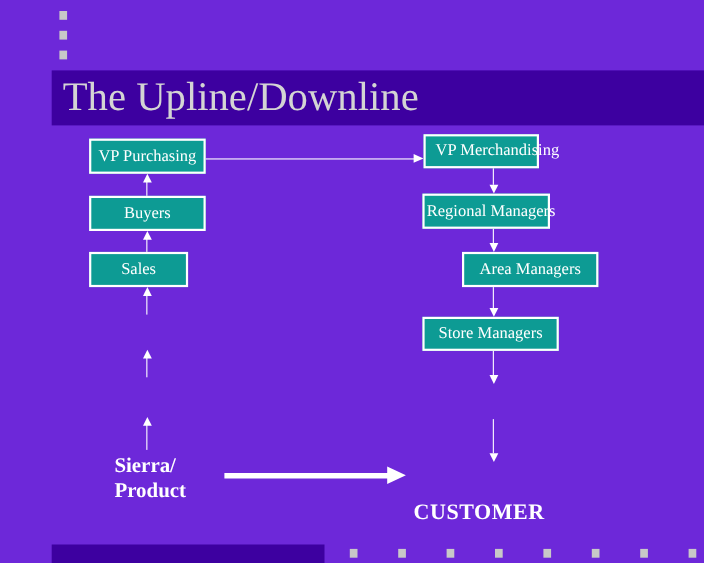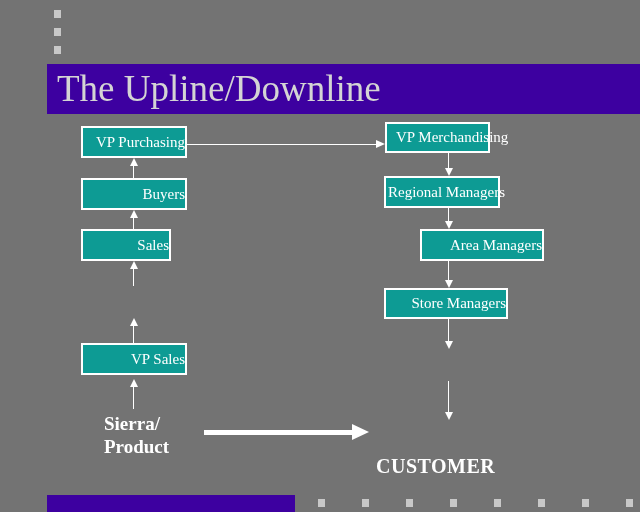--- a/index.html
+++ b/index.html
@@ -5,21 +5,21 @@
   html, body {
     margin: 0;
     padding: 0;
     background: #ffffff;
   }
   #slide {
     position: relative;
     width: 640px;
     height: 512px;
     overflow: hidden;
-    background: #737373;
+    background: #6d28d9;
     font-family: "Liberation Serif", "DejaVu Serif", serif;
   }
 
   
   .top-bullets {
     position: absolute;
     left: 54px;
     top: 8px;
     width: 14px;
     height: 50px;
@@ -63,21 +63,21 @@
   .node {
     position: absolute;
     background: #0d9b94;
     border: 2px solid #ffffff;
     box-sizing: border-box;
     color: #ffffff;
     font-family: "Liberation Serif", "DejaVu Serif", serif;
     font-size: 15px;
     display: flex;
     align-items: center;
-    justify-content: flex-end;
+    justify-content: center;
     white-space: nowrap;
   }
   
   .node.overflow {
     justify-content: flex-start;
     padding-left: 9px;
     overflow: visible;
   }
   .node.overflow > .node-label {
     position: relative;
@@ -186,23 +186,20 @@
 
   <div class="node" style="left:81px; top:178px; width:106px; height:32px;">
     <span class="node-label">Buyers</span>
   </div>
 
   <div class="node" style="left:81px; top:229px; width:90px; height:32px;">
     <span class="node-label">Sales</span>
   </div>
 
 
-  <div class="node" style="left:81px; top:343px; width:106px; height:32px;">
-    <span class="node-label">VP Sales</span>
-  </div>
 
   <div class="vline" style="left:133px; top:322px; height:21px;"></div>
   <div class="arrow-up" style="left:130px; top:318px;"></div>
 
   <div class="vline" style="left:133px; top:265px; height:21px;"></div>
   <div class="arrow-up" style="left:130px; top:261px;"></div>
 
   <div class="vline" style="left:133px; top:214px; height:15px;"></div>
   <div class="arrow-up" style="left:130px; top:210px;"></div>
 

